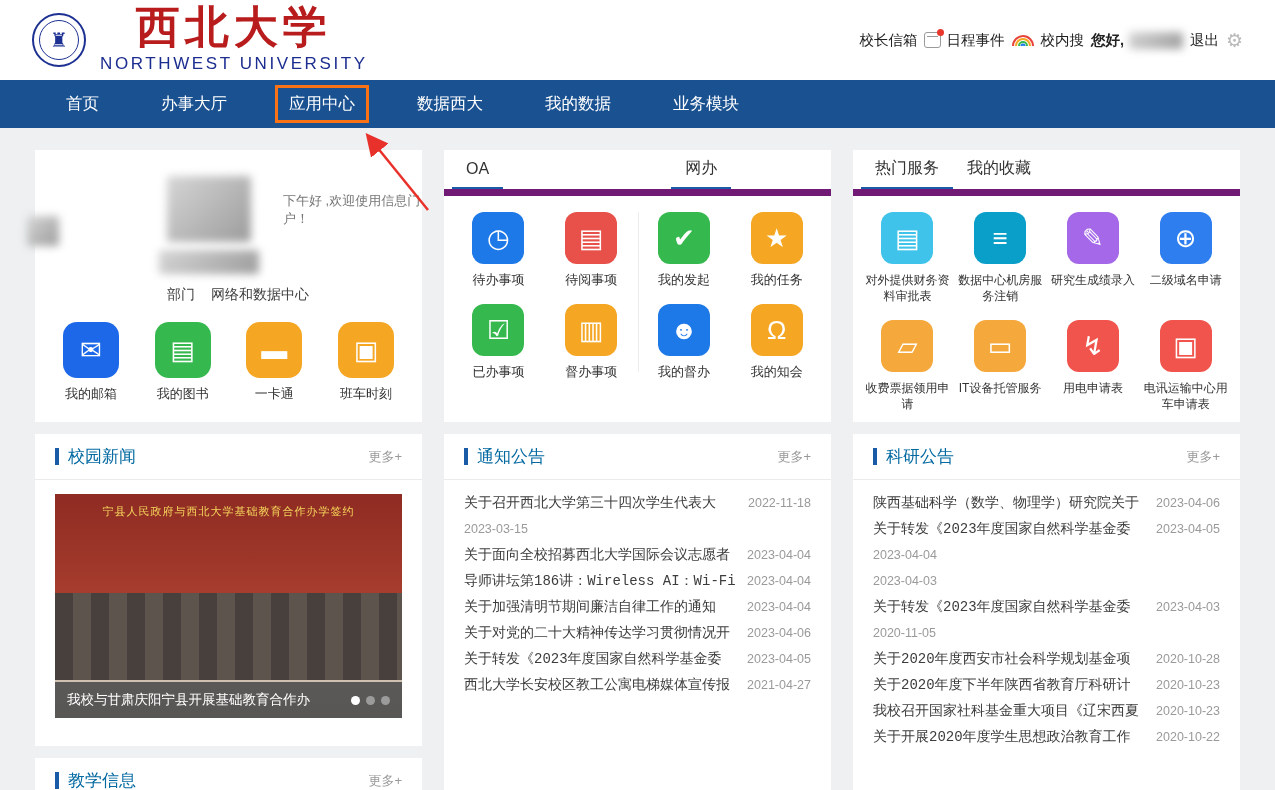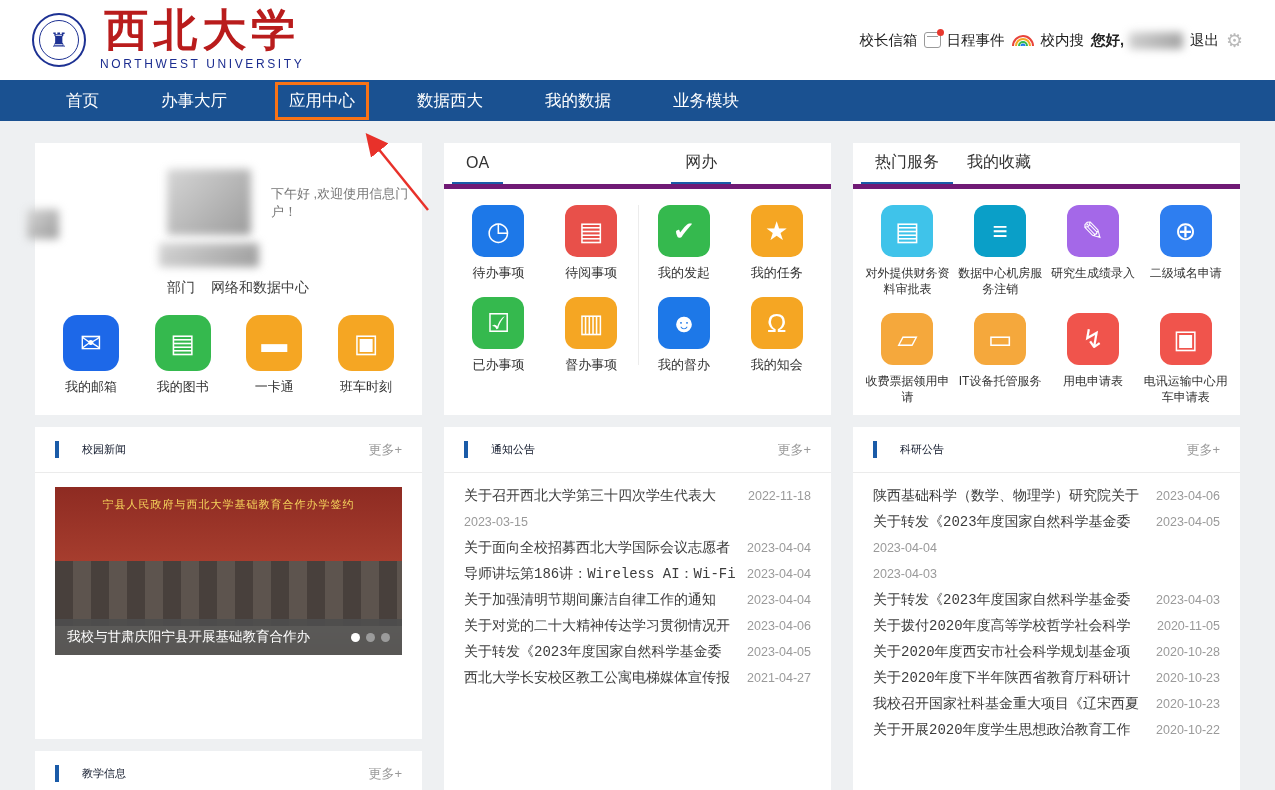--- a/index.html
+++ b/index.html
@@ -7,84 +7,84 @@
     font-family:"Liberation Sans","DejaVu Sans",sans-serif; position:relative; }
 
   
   .header { height:80px; background:#fff; display:flex; align-items:center; padding:0 32px; }
   .logo-group { display:flex; align-items:center; gap:14px; }
   .seal { width:54px; height:54px; border-radius:50%; border:2px solid #1d3193; position:relative;
           display:flex; align-items:center; justify-content:center; color:#1d3193; font-size:20px; background:#fff; }
   .seal::after { content:""; position:absolute; inset:5px; border:1px solid #1d3193; border-radius:50%; }
   .uni-cn { font-family:"Liberation Serif","DejaVu Serif",serif; font-weight:bold; font-size:44px;
             color:#b91c1c; letter-spacing:5px; line-height:1;text-align:center; }
-  .uni-en { font-size:12px; color:#1c2d90; letter-spacing:2.6px; margin-top:4px; }
+  .uni-en { font-size:17px; color:#1c2d90; letter-spacing:2.6px; margin-top:4px; }
   .util { margin-left:auto; display:flex; align-items:center; gap:7px; font-size:14.5px; color:#222; }
   .util .link { cursor:pointer; }
   .util-item { display:flex; align-items:center; gap:5px; cursor:pointer; }
   .cal { width:17px; height:16px; border:1.5px solid #9a9a9a; border-radius:3px; position:relative; background:#fff; }
   .cal::before { content:""; position:absolute; top:3px; left:2px; right:2px; border-top:1.5px solid #9a9a9a; }
   .cal-dot { position:absolute; top:-4px; right:-4px; width:7px; height:7px; border-radius:50%; background:#e8382e; }
   .hello { font-weight:bold; }
   .blur { background:linear-gradient(135deg,#d6d6d6,#9c9c9c); filter:blur(4px); border-radius:3px; }
   .name-blur-sm { width:54px; height:17px; }
   .gear { font-size:19px; color:#b9b9b9; cursor:pointer; line-height:1; }
 
   
-  .nav { height:41px; background:#1a5191; display:flex; align-items:center; padding-left:52px; gap:34px; }
+  .nav { height:48px; background:#1a5191; display:flex; align-items:center; padding-left:52px; gap:34px; }
   .nav-item { color:#fff; font-size:16.5px; padding:8px 14px; cursor:pointer; }
   .nav-item.boxed { border:3px solid #f97316; padding:5px 11px; }
 
   
   .annot-arrow { position:absolute; left:330px; top:122px; z-index:60; pointer-events:none; }
 
   
   .main { padding:22px 35px 0; display:grid; grid-template-columns:387px 387px 387px; column-gap:22px; }
   .col { display:flex; flex-direction:column; gap:12px; }
   .card { background:#fff; }
 
   .section-head { height:46px; display:flex; align-items:center; border-bottom:1px solid #ebebeb; padding:0 20px; }
   .bar { width:4px; height:17px; background:#1a5ba8; margin-right:9px; }
-  .sec-title { color:#0f172a; font-size:11px;margin-left:14px; }
+  .sec-title { color:#0369a1; font-size:17px; }
   .more { margin-left:auto; color:#999; font-size:13px; cursor:pointer; }
 
   
-  .tabs-head { height:46px; display:flex; align-items:stretch; border-bottom:5px solid #701a75; padding:0 8px; }
+  .tabs-head { height:46px; display:flex; align-items:stretch; border-bottom:7px solid #701a75; padding:0 8px; }
   .tab { display:flex; align-items:center; padding:0 14px; font-size:16px; color:#333; cursor:pointer;
          border-bottom:2px solid transparent; }
   .tab.underlined { border-bottom-color:#1a5ba8; }
   .tab.right-group { margin-left:168px; }
 
   
   .app-grid { display:grid; grid-template-columns:repeat(4,1fr); row-gap:16px; padding:16px 8px 0; }
   .app { display:flex; flex-direction:column; align-items:center; cursor:pointer; }
   .app-icon { width:52px; height:52px; border-radius:12px; display:flex; align-items:center; justify-content:center;
               color:#fff; font-size:26px; }
   .app-label { margin-top:8px; font-size:13px; color:#333; text-align:center; line-height:16px; }
   .svc .app-label { font-size:12px; height:32px; width:90px; }
   .oa-body { position:relative; }
   .oa-divider { position:absolute; left:50%; top:16px; bottom:8px; width:1px; background:#ececec; }
 
   
   .profile { height:272px; }
-  .profile-top { display:flex; padding:26px 0 0 126px; position:relative; }
+  .profile-top { display:flex; padding:26px 0 0 126px; position:relative;gap:12px; }
   .avatar-wrap { display:flex; flex-direction:column; align-items:center; width:96px; }
   .avatar-blur { width:84px; height:66px; }
   .name-blur { width:100px; height:24px; margin-top:8px; }
   .greeting { margin-left:14px; margin-top:16px; font-size:13px; color:#777; }
   .watermark-blur { position:absolute; left:-8px; top:66px; width:32px; height:30px; }
   .dept-row { display:flex; gap:16px; padding-left:132px; margin-top:12px; font-size:14px; color:#3d3d3d; }
   .profile-apps { display:flex; justify-content:space-between; padding:0 28px; margin-top:18px; }
   .profile-apps .app-icon { width:56px; height:56px; border-radius:14px; }
 
   .oa-card, .svc-card { height:272px; }
 
   
   .news-card { height:312px; }
-  .photo { margin:14px 20px 0; height:168px; position:relative; overflow:hidden; background:#404040; cursor:pointer; }
+  .photo { margin:14px 20px 0; height:224px; position:relative; overflow:hidden; background:#404040; cursor:pointer; }
   .photo-top { height:44%; background:linear-gradient(#8e2b22,#a63d2e); display:flex; justify-content:center; padding-top:10px; }
   .photo-banner { color:#f7d65c; font-size:11px; letter-spacing:1px; }
   .photo-mid { height:39%; background:repeating-linear-gradient(90deg,#48403c 0 18px,#5d544e 18px 36px); }
   .photo-bottom { height:17%; background:linear-gradient(#cfc2b1,#b8a795); }
   .photo-caption { position:absolute; left:0; right:0; bottom:0; height:36px; background:rgba(78,78,78,.9);
                    display:flex; align-items:center; padding:0 12px; color:#fff; font-size:13.5px; }
   .dots { margin-left:auto; display:flex; gap:6px; }
   .dot { width:9px; height:9px; border-radius:50%; background:#fff; cursor:pointer; }
   .dot.inactive { background:#9b9b9b; }
 
@@ -455,21 +455,20 @@
           <div class="n-row">
             <span class="n-date">2023-04-03</span>
           </div>
 
           <div class="n-row">
             <span class="n-text">关于转发《2023年度国家自然科学基金委</span>
             <span class="n-date">2023-04-03</span>
           </div>
 
           <div class="n-row">
-            <span class="n-text">关于拨付2020年度高等学校哲学社会科学</span>
             <span class="n-date">2020-11-05</span>
           </div>
 
           <div class="n-row">
             <span class="n-text">关于2020年度西安市社会科学规划基金项</span>
             <span class="n-date">2020-10-28</span>
           </div>
 
           <div class="n-row">
             <span class="n-text">关于2020年度下半年陕西省教育厅科研计</span>

